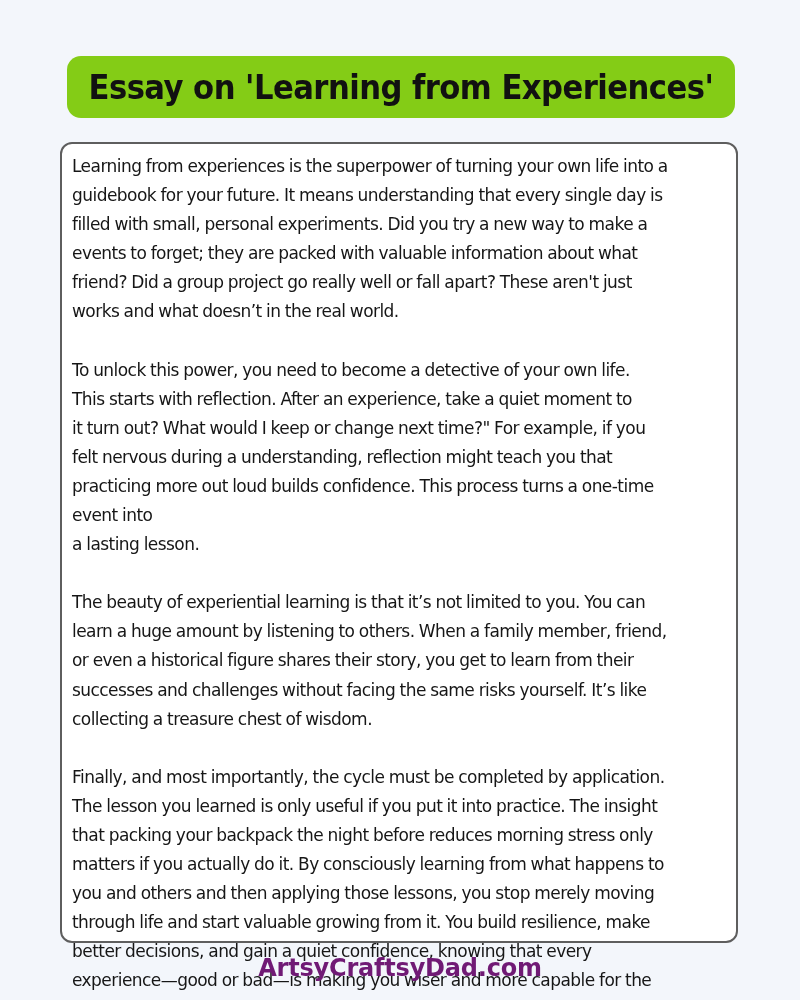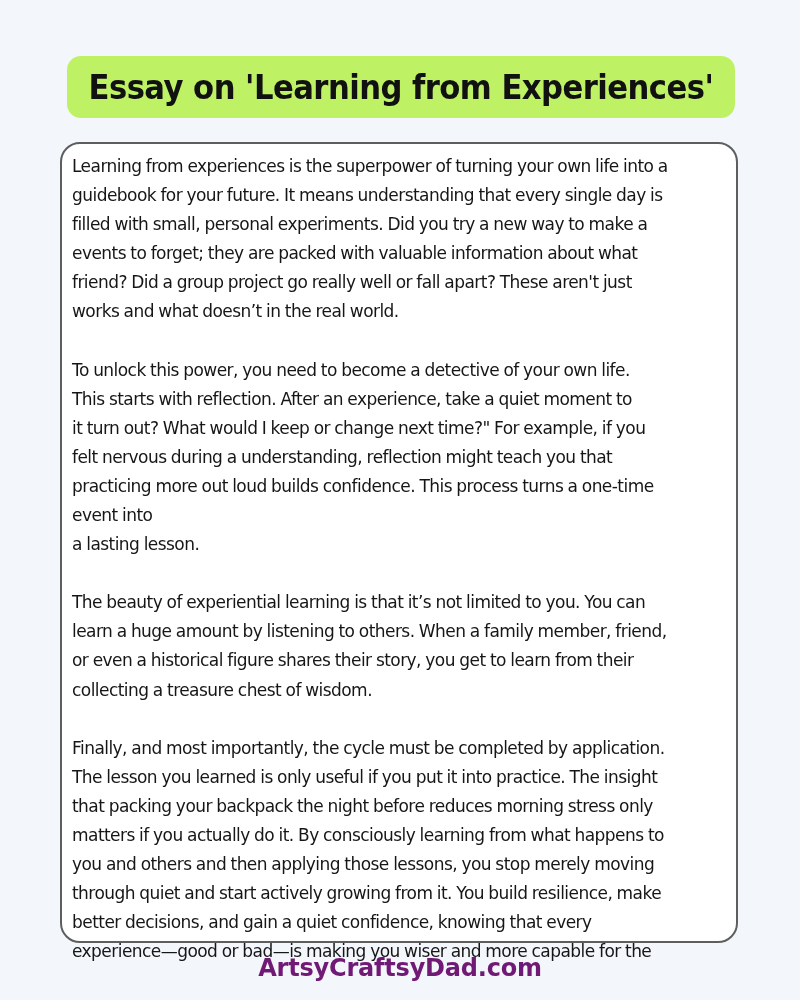--- a/index.html
+++ b/index.html
@@ -13,21 +13,21 @@
       position: relative;
       overflow: hidden;
       font-family: "DejaVu Sans", sans-serif;
     }
     .title-pill {
       position: absolute;
       left: 67px;
       top: 56px;
       width: 668px;
       height: 62px;
-      background: #bef264;
+      background: #84cc16;
       border-radius: 14px;
       display: flex;
       align-items: center;
       justify-content: center;
     }
     .title-text {
       font-family: "DejaVu Sans", sans-serif;
       font-size: 33px;
       font-weight: 600;
       color: #111111;
@@ -36,21 +36,21 @@
       transform: scaleX(0.93);
     }
     .essay-box {
       position: absolute;
       left: 60px;
       top: 142px;
       width: 678px;
       height: 801px;
       background: #FFFFFF;
       border: 2px solid #5E5E5E;
-      border-radius: 20px;
+      border-radius: 12px;
       box-sizing: border-box;
       overflow: visible;
     }
     .essay-content {
       position: absolute;
       left: 10px;
       top: 8px;
       width: 668px;
     }
     .para {
@@ -109,30 +109,31 @@
       <span class="line">felt nervous during a understanding, reflection might teach you that</span>
       <span class="line">practicing more out loud builds confidence. This process turns a one-time</span>
       <span class="line">event into</span>
       <span class="line">a lasting lesson.</span>
     </p>
 
     <p class="para">
       <span class="line">The beauty of experiential learning is that it’s not limited to you. You can</span>
       <span class="line">learn a huge amount by listening to others. When a family member, friend,</span>
       <span class="line">or even a historical figure shares their story, you get to learn from their</span>
+      <span class="line">successes and challenges without facing the same risks yourself. It’s like</span>
       <span class="line">collecting a treasure chest of wisdom.</span>
     </p>
 
     <p class="para">
       <span class="line">Finally, and most importantly, the cycle must be completed by application.</span>
       <span class="line">The lesson you learned is only useful if you put it into practice. The insight</span>
       <span class="line">that packing your backpack the night before reduces morning stress only</span>
       <span class="line">matters if you actually do it. By consciously learning from what happens to</span>
       <span class="line">you and others and then applying those lessons, you stop merely moving</span>
-      <span class="line">through quiet and start actively growing from it. You build resilience, make</span>
+      <span class="line">through life and start valuable growing from it. You build resilience, make</span>
       <span class="line">better decisions, and gain a quiet confidence, knowing that every</span>
       <span class="line">experience—good or bad—is making you wiser and more capable for the</span>
 
     </p>
 
   </div>
 </div>
 
 <a class="footer-link">ArtsyCraftsyDad.com</a>
 

